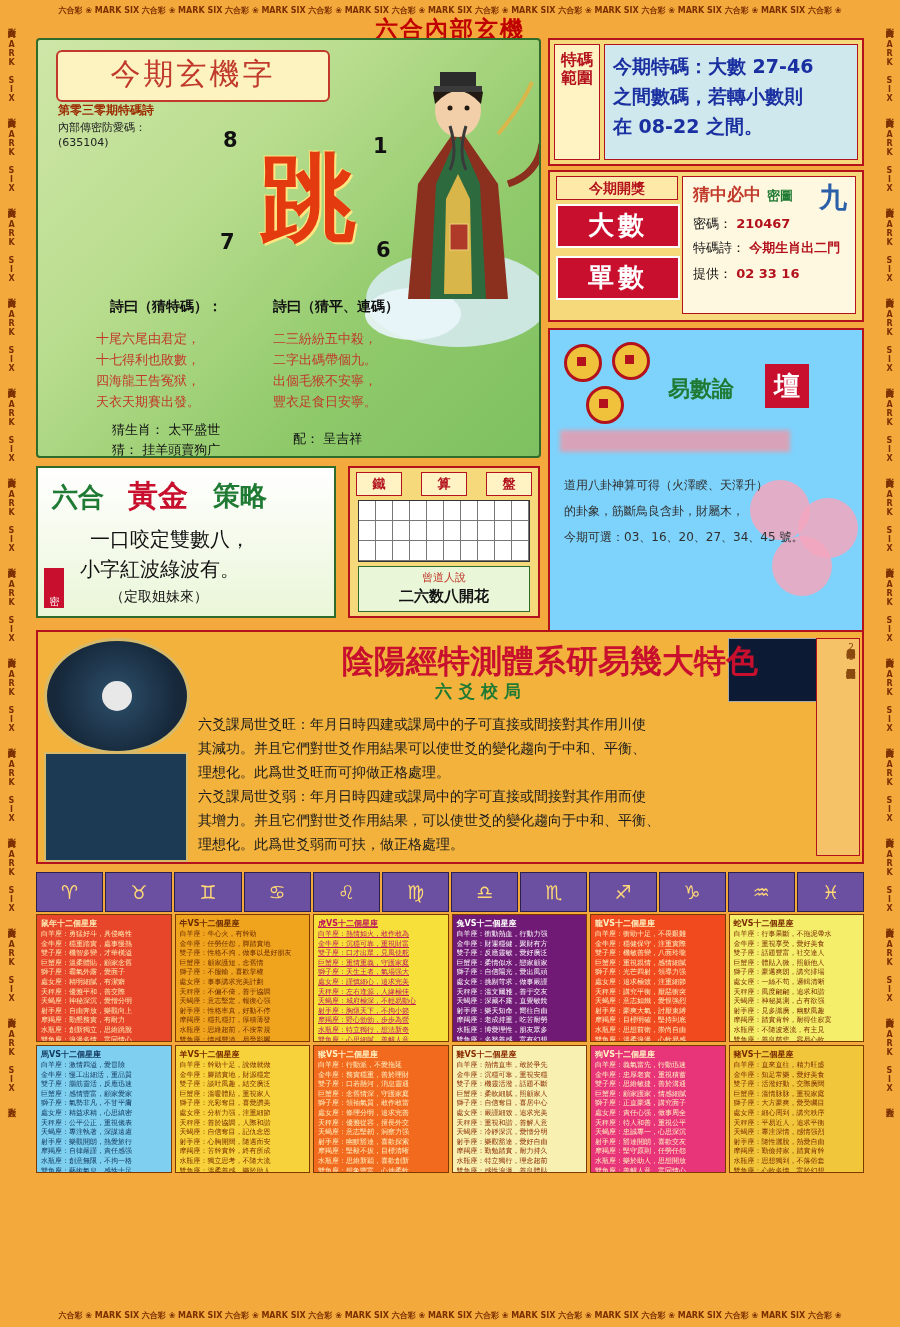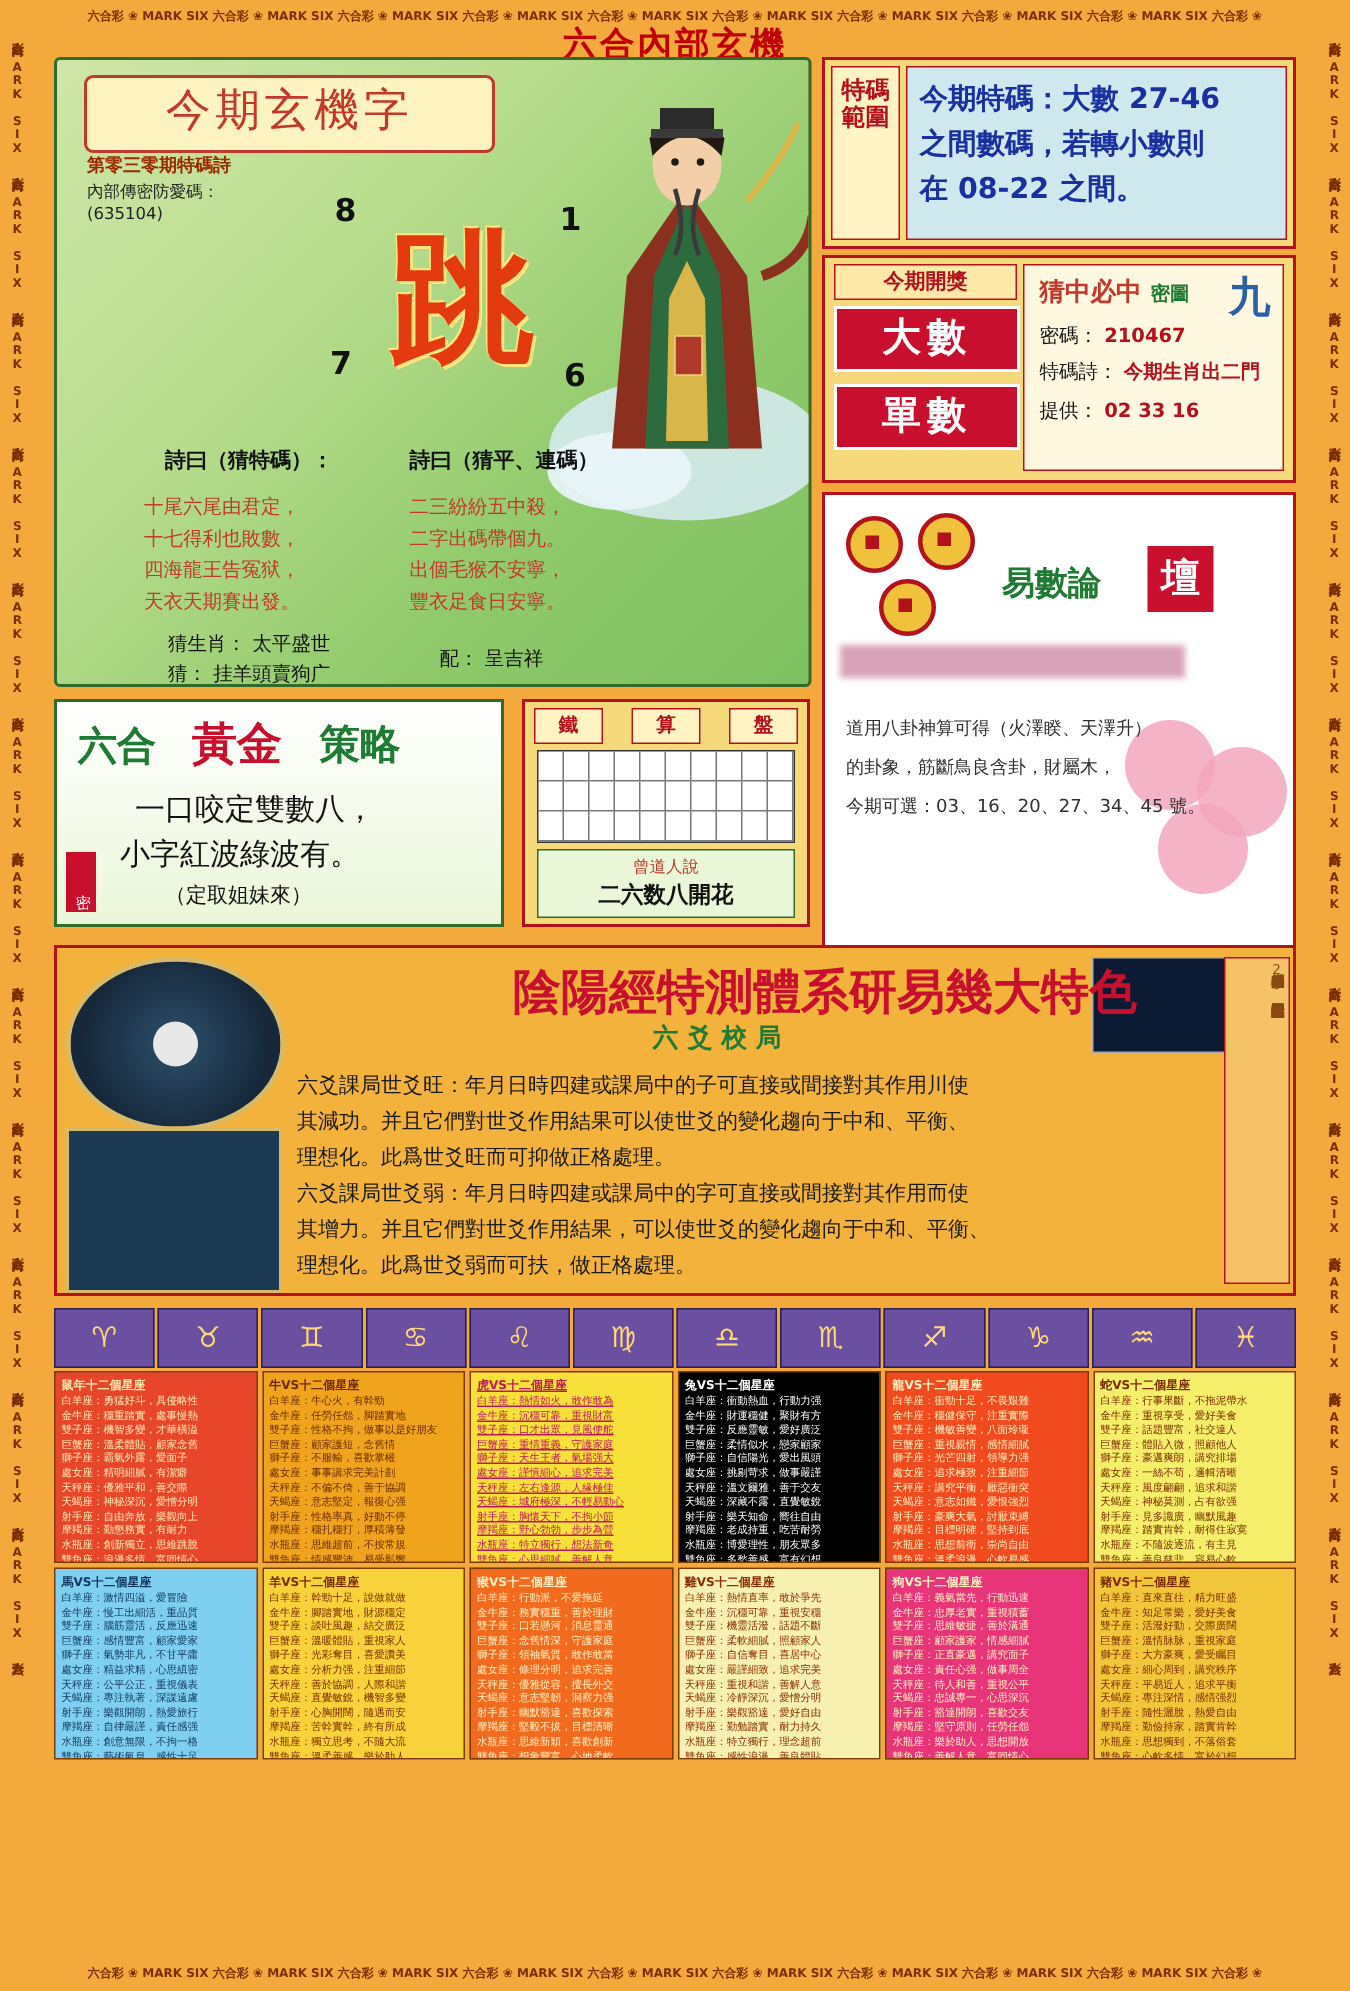--- a/index.html
+++ b/index.html
@@ -108,21 +108,21 @@
   #draw .rbody .sig{position:absolute;right:8px;top:2px;font-size:28px;color:#2b5fa8;font-weight:bold;}
   #draw .rbody .row{position:absolute;left:10px;font-size:13px;color:#111;}
   #draw .rbody .row b{color:#b3121d;font-weight:bold;}
   #r1{top:38px;}
   #r2{top:62px;}
   #r3{top:88px;}
 
   
   #forum{
     left:548px;top:328px;width:316px;height:368px;
-    background:#ffffff;border:2px solid #b3121d;overflow:hidden;
+    background:#7dd3fc;border:2px solid #b3121d;overflow:hidden;
   }
   #forum .ttl{position:absolute;left:118px;top:44px;font-size:22px;font-weight:bold;color:#1f7a33;}
   #forum .seal{position:absolute;left:215px;top:34px;width:44px;height:44px;background:#c8102e;color:#fff;
     font-size:26px;font-weight:bold;text-align:center;line-height:44px;}
   #forum .txt{position:absolute;left:14px;top:142px;width:290px;font-size:12px;color:#2f2f2f;line-height:26px;}
   #forum .blur{position:absolute;left:10px;top:100px;width:230px;height:22px;background:#d8a3b8;filter:blur(2px);}
   .coin{position:absolute;width:32px;height:32px;border-radius:50%;background:#f0c13a;border:3px solid #b3121d;}
   .coin:after{content:"";position:absolute;left:10px;top:10px;width:9px;height:9px;background:#b3121d;}
   #c1{left:14px;top:14px;}
   #c2{left:62px;top:12px;}
@@ -467,21 +467,21 @@
         <div class="hl">巨蟹座：重情重義，守護家庭</div>
         <div class="hl">獅子座：天生王者，氣場强大</div>
         <div class="hl">處女座：謹慎細心，追求完美</div>
         <div class="hl">天秤座：左右逢源，人緣極佳</div>
         <div class="hl">天蝎座：城府極深，不輕易動心</div>
         <div class="hl">射手座：胸懷天下，不拘小節</div>
         <div class="hl">摩羯座：野心勃勃，步步為營</div>
         <div class="hl">水瓶座：特立獨行，想法新奇</div>
         <div class="hl">雙魚座：心思細膩，善解人意</div>
       </div>
-      <div class="hcell" style="background: #000000; color: rgb(255, 255, 255);">
+      <div class="hcell" style="background: #701a75; color: rgb(255, 255, 255);">
         <div class="ht">兔VS十二個星座</div>
         <div class="hl">白羊座：衝動熱血，行動力强</div>
         <div class="hl">金牛座：財運穩健，聚財有方</div>
         <div class="hl">雙子座：反應靈敏，愛好廣泛</div>
         <div class="hl">巨蟹座：柔情似水，戀家顧家</div>
         <div class="hl">獅子座：自信陽光，愛出風頭</div>
         <div class="hl">處女座：挑剔苛求，做事嚴謹</div>
         <div class="hl">天秤座：溫文爾雅，善于交友</div>
         <div class="hl">天蝎座：深藏不露，直覺敏銳</div>
         <div class="hl">射手座：樂天知命，嚮往自由</div>
@@ -536,21 +536,21 @@
       </div>
       <div class="hcell" style="background: rgb(247, 210, 58); color: rgb(122, 43, 0);">
         <div class="ht">羊VS十二個星座</div>
         <div class="hl">白羊座：幹勁十足，說做就做</div>
         <div class="hl">金牛座：腳踏實地，財源穩定</div>
         <div class="hl">雙子座：談吐風趣，結交廣泛</div>
         <div class="hl">巨蟹座：溫暖體貼，重視家人</div>
         <div class="hl">獅子座：光彩奪目，喜愛讚美</div>
         <div class="hl">處女座：分析力强，注重細節</div>
         <div class="hl">天秤座：善於協調，人際和諧</div>
-        <div class="hl">天蝎座：直覺敏銳，機智多變</div>
+        <div class="hl">天蝎座：自信奪目，記仇念恩</div>
         <div class="hl">射手座：心胸開闊，隨遇而安</div>
         <div class="hl">摩羯座：苦幹實幹，終有所成</div>
         <div class="hl">水瓶座：獨立思考，不隨大流</div>
         <div class="hl">雙魚座：溫柔善感，樂於助人</div>
       </div>
       <div class="hcell" style="background: rgb(242, 106, 30); color: rgb(255, 240, 192);">
         <div class="ht">猴VS十二個星座</div>
         <div class="hl">白羊座：行動派，不愛拖延</div>
         <div class="hl">金牛座：務實穩重，善於理財</div>
         <div class="hl">雙子座：口若懸河，消息靈通</div>

